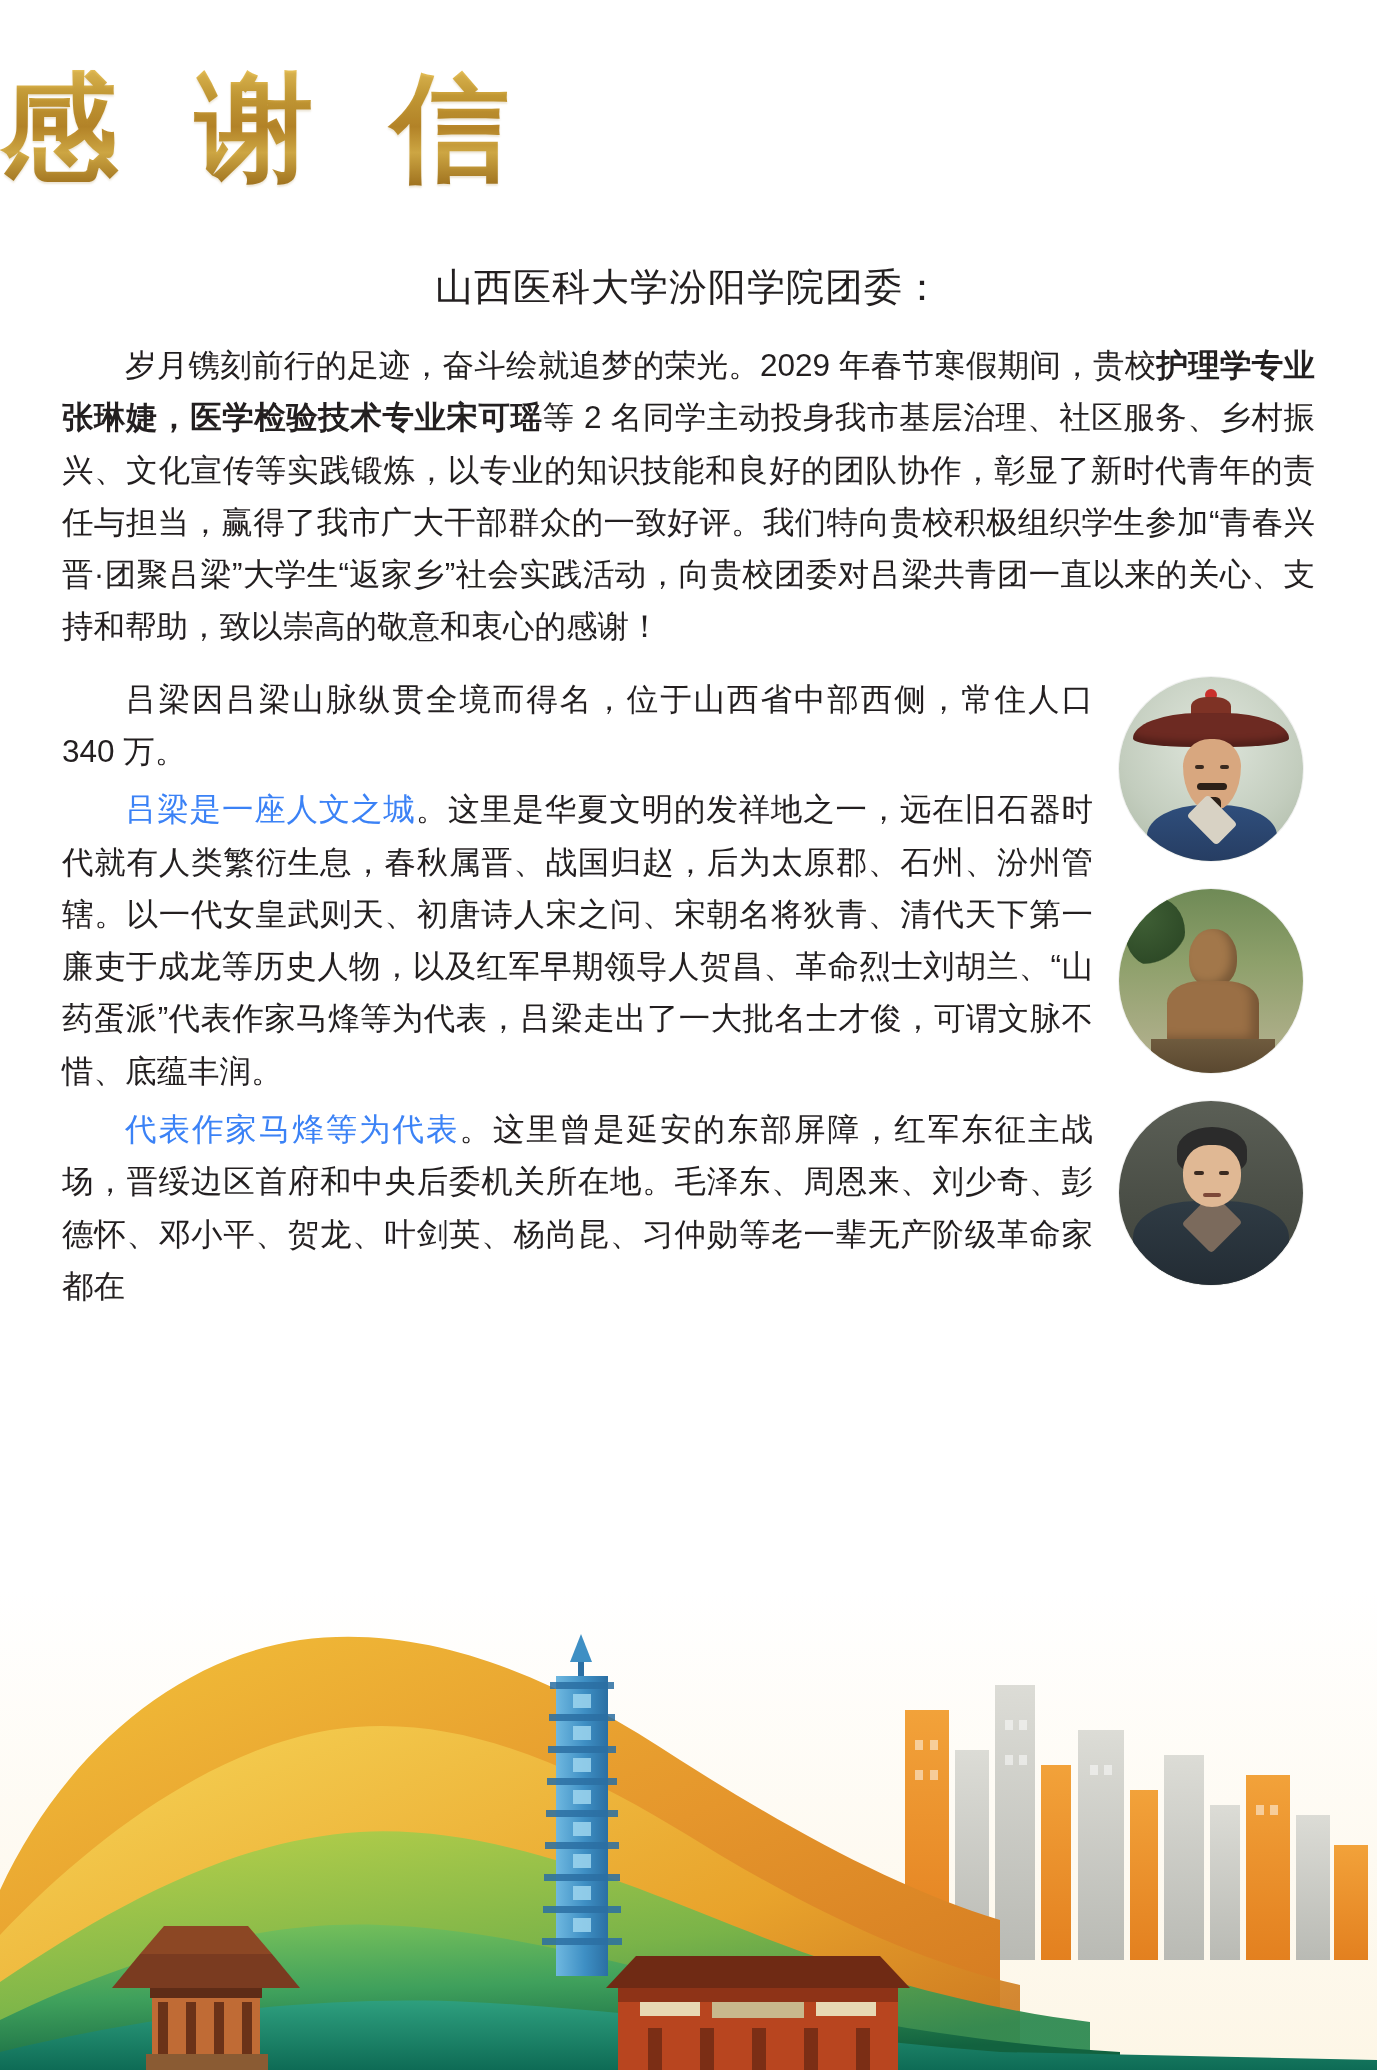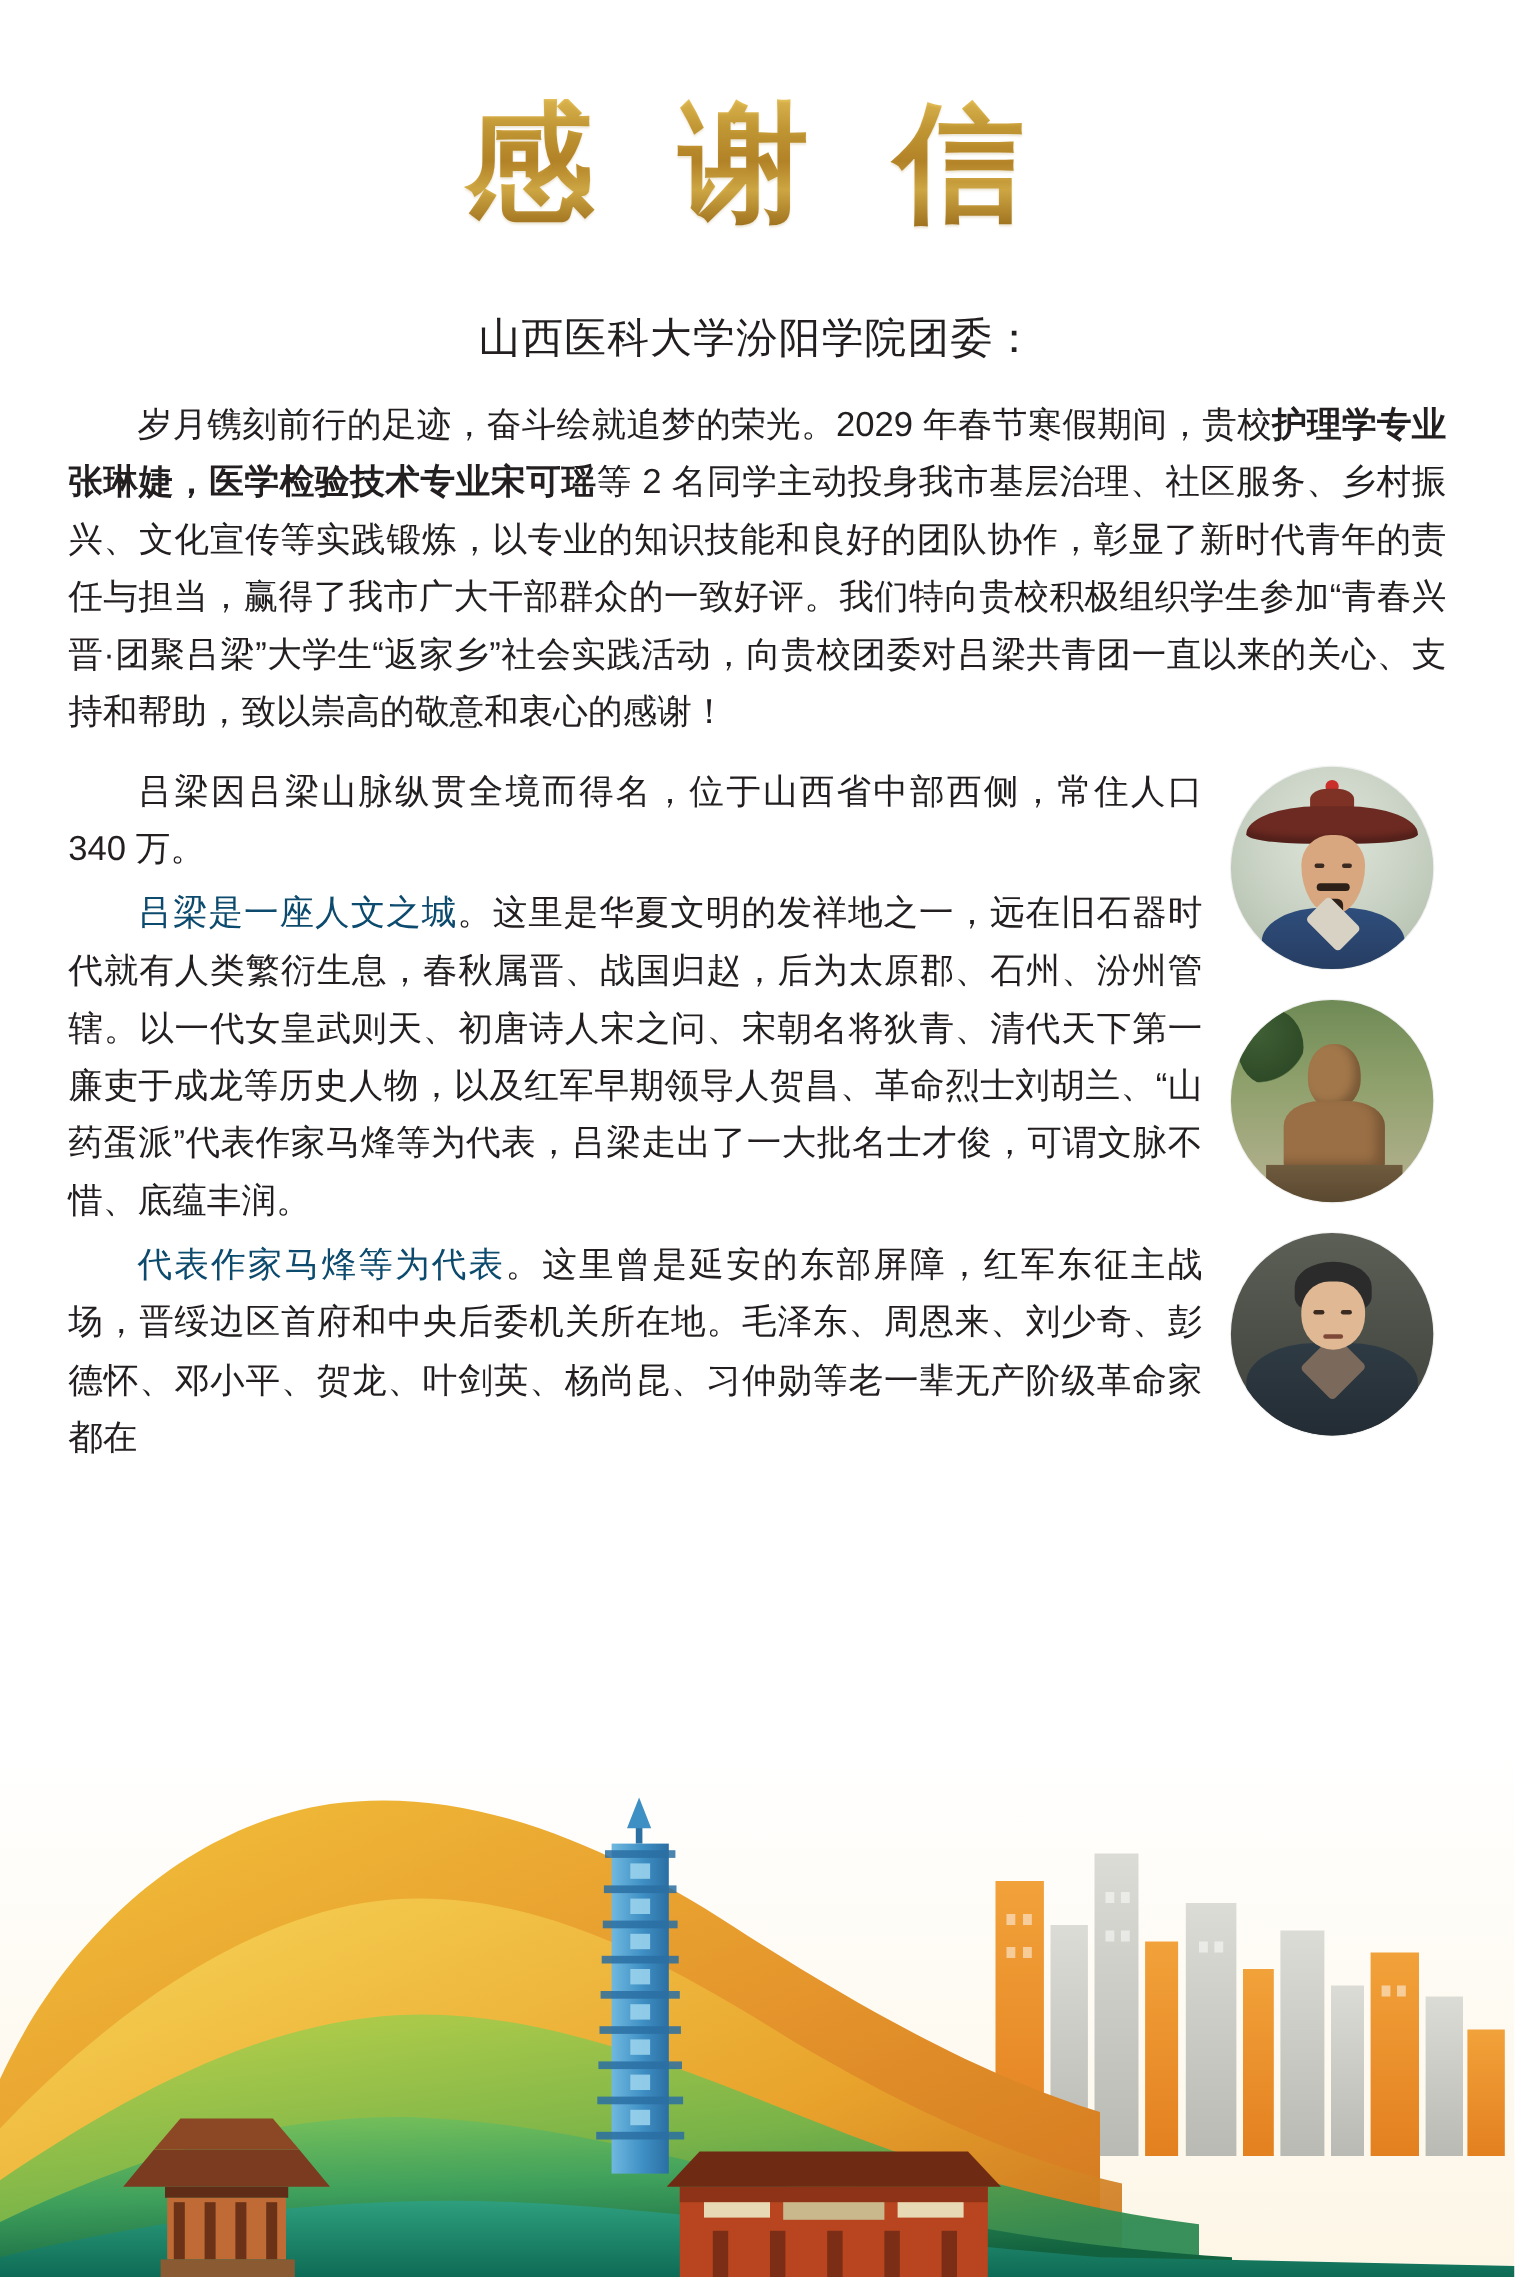--- a/index.html
+++ b/index.html
@@ -11,22 +11,21 @@
     width: 1377px;
     height: 2070px;
     position: relative;
     overflow: hidden;
     font-family: "Liberation Sans", "DejaVu Sans", sans-serif;
     color: #231f20;
   }
 
   
   .title-wrap {
-    margin-top: 90px;
-    text-align: center;
+    margin-top: 70px;
   }
   .title {
     display: inline-block;
     font-family: "Liberation Serif", "DejaVu Serif", serif;
     font-weight: bold;
     font-size: 118px;
     letter-spacing: 24px;
     line-height: 1;
     background: linear-gradient(180deg, #e8c25a 0%, #caa03a 22%, #b9872a 48%, #d9b24c 70%, #9e6f1d 100%);
     -webkit-background-clip: text;
@@ -51,21 +50,21 @@
   p.para {
     font-size: 31.5px;
     line-height: 1.66;
     text-align: justify;
     text-justify: inter-ideograph;
     margin: 0 0 20px 0;
     text-indent: 2em;
   }
   p.para.tight { margin-bottom: 6px; }
   b { font-weight: bold; }
-  .red { color: #0c4a6e; }
+  .red { color: #3b82f6; }
 
   
   .portrait-col {
     float: right;
     width: 196px;
     margin-left: 26px;
     margin-top: 4px;
   }
   .portrait {
     width: 184px;

